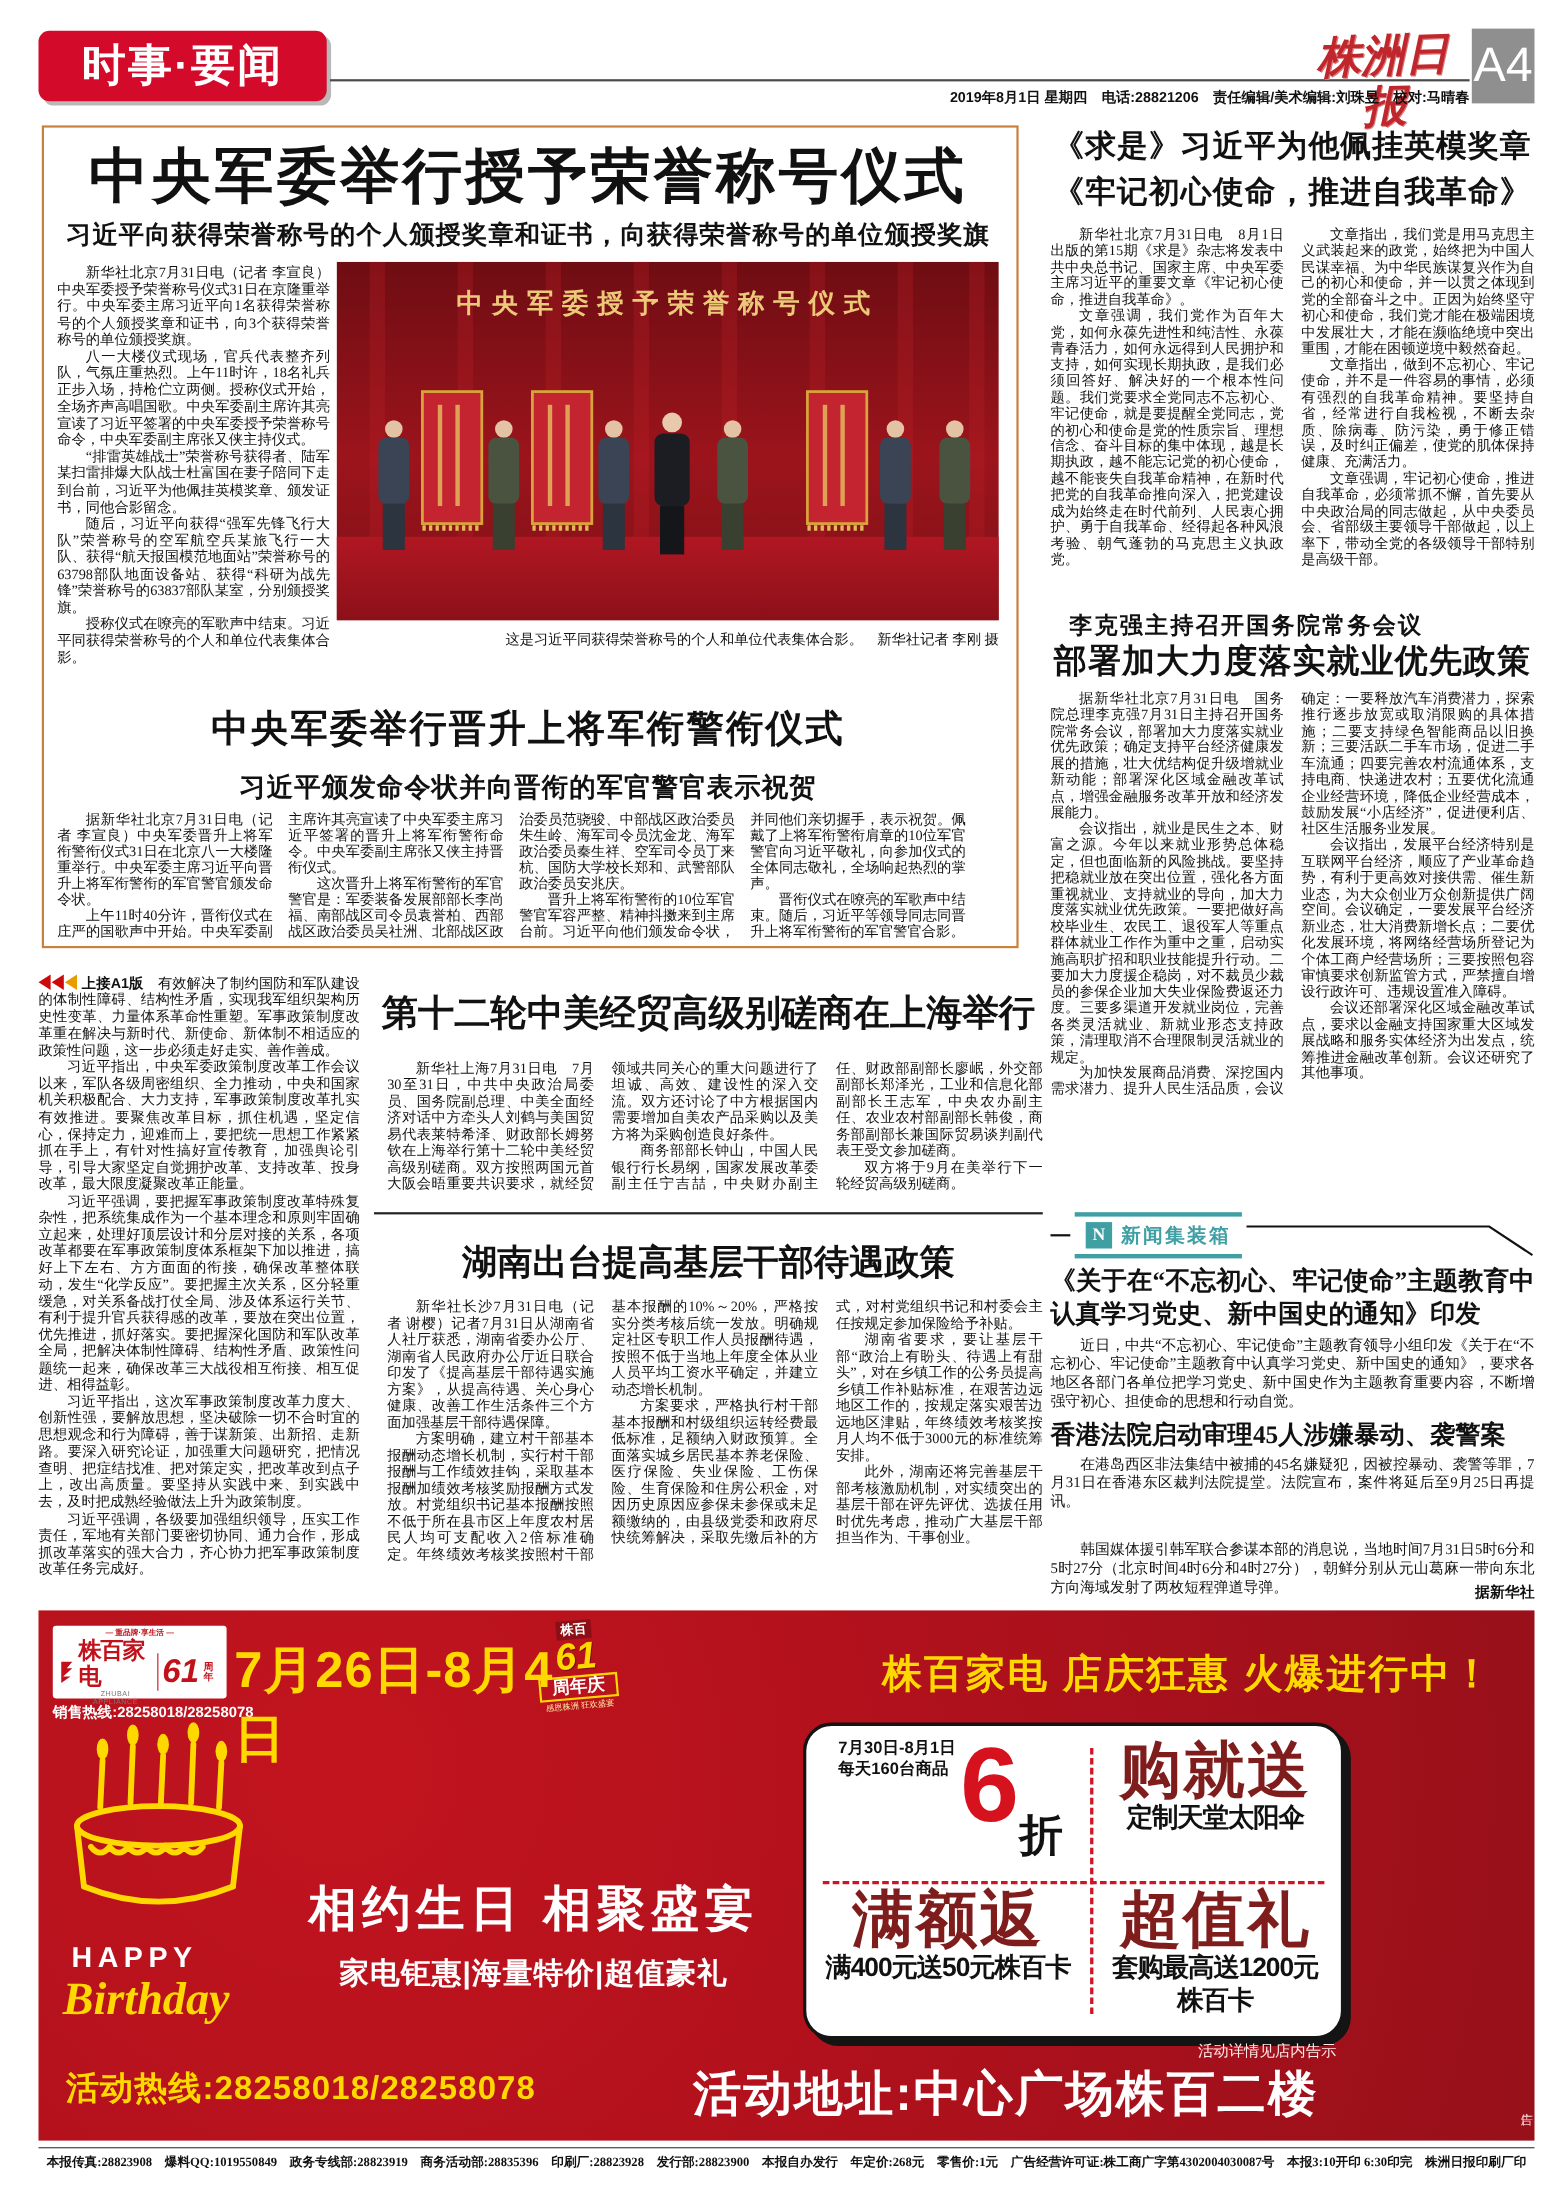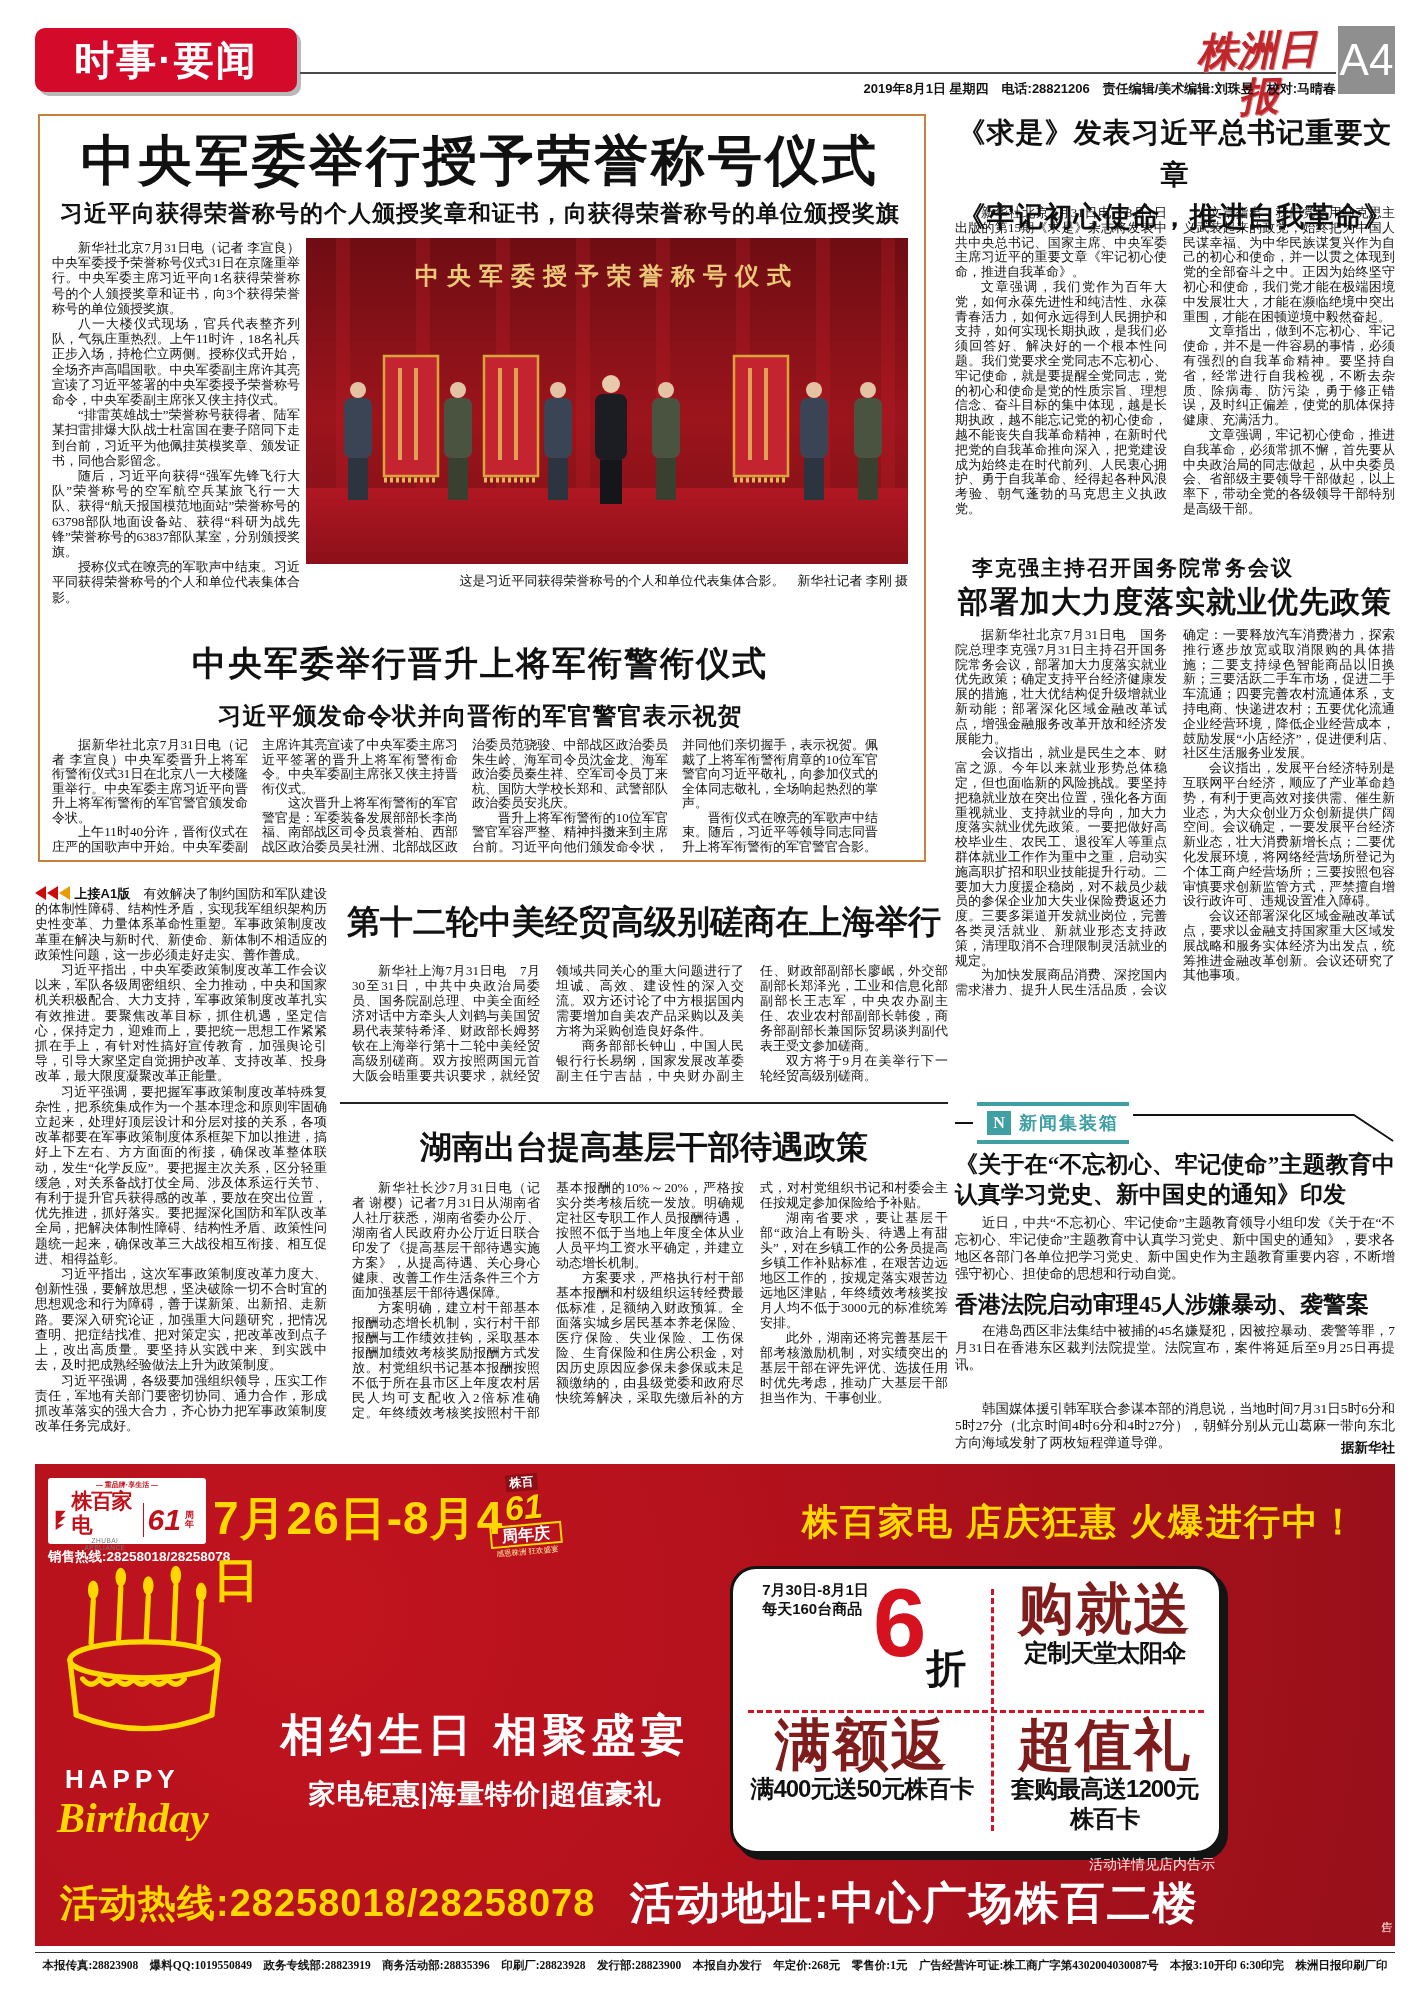--- a/index.html
+++ b/index.html
@@ -119,21 +119,21 @@
           text-shadow:2px 3px 0 rgba(80,0,0,.45);}
   .bigday .n8{font-size:122px;line-height:120px;vertical-align:-8px;}
   .bigday .u1{font-size:46px;}
   .bigday .u2{font-size:34px;}
   .bigday .zdq{font-size:96px;letter-spacing:2px;vertical-align:6px;}
   .adline1{left:200px;top:242px;width:500px;color:#fff;font-size:44px;font-weight:900;
            letter-spacing:5px;text-align:center;font-family:"Liberation Sans",sans-serif;}
   .adline2{left:200px;top:312px;width:500px;color:#fff;font-size:27px;font-weight:700;
            letter-spacing:1px;text-align:center;font-family:"Liberation Sans",sans-serif;}
   .adnote{left:950px;top:392px;width:230px;color:#ffe9e9;font-size:14px;text-align:right;}
-  .adbot1{left:25px;top:414px;color:#ffd800;font-size:38px;font-weight:900;
+  .adbot1{left:25px;top:414px;color:#ffd800;font-size:30px;font-weight:900;
           font-family:"Liberation Sans",sans-serif;letter-spacing:1px;}
   .adbot2{left:595px;top:410px;color:#fff;font-size:44px;font-weight:900;
           font-family:"Liberation Sans",sans-serif;letter-spacing:2px;}
   .admark{left:1344px;top:448px;color:#f3c9c9;font-size:11px;writing-mode:vertical-rl;}
   
   .foot-rule{left:35px;top:1952px;width:1360px;height:1px;background:#333;}
   .footline{left:35px;top:1958px;width:1360px;font-size:11.5px;font-weight:700;text-align:center;}
 </style>
 </head>
 <body>
@@ -281,21 +281,21 @@
   <div class="abs hunan-title center">湖南出台提高基层干部待遇政策</div>
   <div class="abs hunan-body just">
     <p>新华社长沙7月31日电（记者 谢樱）记者7月31日从湖南省人社厅获悉，湖南省委办公厅、湖南省人民政府办公厅近日联合印发了《提高基层干部待遇实施方案》，从提高待遇、关心身心健康、改善工作生活条件三个方面加强基层干部待遇保障。</p>
     <p>方案明确，建立村干部基本报酬动态增长机制，实行村干部报酬与工作绩效挂钩，采取基本报酬加绩效考核奖励报酬方式发放。村党组织书记基本报酬按照不低于所在县市区上年度农村居民人均可支配收入2倍标准确定。年终绩效考核奖按照村干部基本报酬的10%～20%，严格按实分类考核后统一发放。明确规定社区专职工作人员报酬待遇，按照不低于当地上年度全体从业人员平均工资水平确定，并建立动态增长机制。</p>
     <p>方案要求，严格执行村干部基本报酬和村级组织运转经费最低标准，足额纳入财政预算。全面落实城乡居民基本养老保险、医疗保险、失业保险、工伤保险、生育保险和住房公积金，对因历史原因应参保未参保或未足额缴纳的，由县级党委和政府尽快统筹解决，采取先缴后补的方式，对村党组织书记和村委会主任按规定参加保险给予补贴。</p>
     <p>湖南省要求，要让基层干部“政治上有盼头、待遇上有甜头”，对在乡镇工作的公务员提高乡镇工作补贴标准，在艰苦边远地区工作的，按规定落实艰苦边远地区津贴，年终绩效考核奖按月人均不低于3000元的标准统筹安排。</p>
     <p>此外，湖南还将完善基层干部考核激励机制，对实绩突出的基层干部在评先评优、选拔任用时优先考虑，推动广大基层干部担当作为、干事创业。</p>
   </div>
 
   <div class="abs q-title center sans">
-    <div>《求是》发表习近平总书记重要文章</div>
+    <div>《求是》习近平为他佩挂英模奖章</div>
     <div>《牢记初心使命，推进自我革命》</div>
   </div>
   <div class="abs q-body just">
     <p>新华社北京7月31日电　8月1日出版的第15期《求是》杂志将发表中共中央总书记、国家主席、中央军委主席习近平的重要文章《牢记初心使命，推进自我革命》。</p>
     <p>文章强调，我们党作为百年大党，如何永葆先进性和纯洁性、永葆青春活力，如何永远得到人民拥护和支持，如何实现长期执政，是我们必须回答好、解决好的一个根本性问题。我们党要求全党同志不忘初心、牢记使命，就是要提醒全党同志，党的初心和使命是党的性质宗旨、理想信念、奋斗目标的集中体现，越是长期执政，越不能忘记党的初心使命，越不能丧失自我革命精神，在新时代把党的自我革命推向深入，把党建设成为始终走在时代前列、人民衷心拥护、勇于自我革命、经得起各种风浪考验、朝气蓬勃的马克思主义执政党。</p>
     <p>文章指出，我们党是用马克思主义武装起来的政党，始终把为中国人民谋幸福、为中华民族谋复兴作为自己的初心和使命，并一以贯之体现到党的全部奋斗之中。正因为始终坚守初心和使命，我们党才能在极端困境中发展壮大，才能在濒临绝境中突出重围，才能在困顿逆境中毅然奋起。</p>
     <p>文章指出，做到不忘初心、牢记使命，并不是一件容易的事情，必须有强烈的自我革命精神。要坚持自省，经常进行自我检视，不断去杂质、除病毒、防污染，勇于修正错误，及时纠正偏差，使党的肌体保持健康、充满活力。</p>
     <p>文章强调，牢记初心使命，推进自我革命，必须常抓不懈，首先要从中央政治局的同志做起，从中央委员会、省部级主要领导干部做起，以上率下，带动全党的各级领导干部特别是高级干部。</p>
   </div>
 

